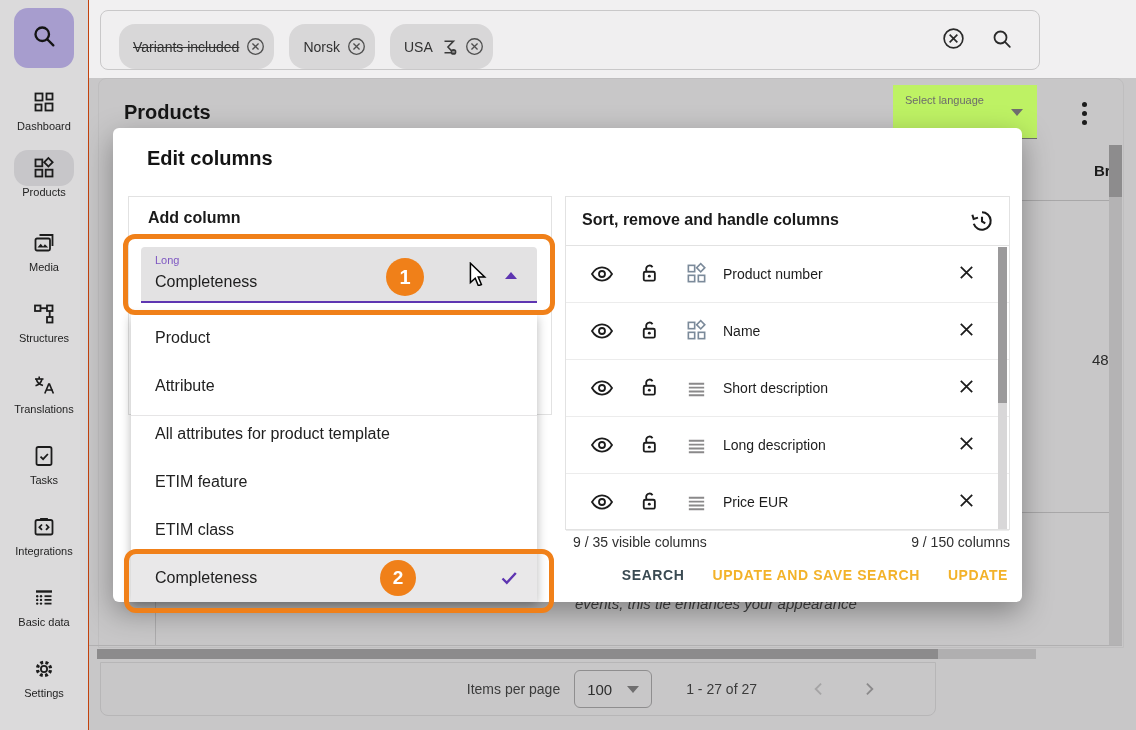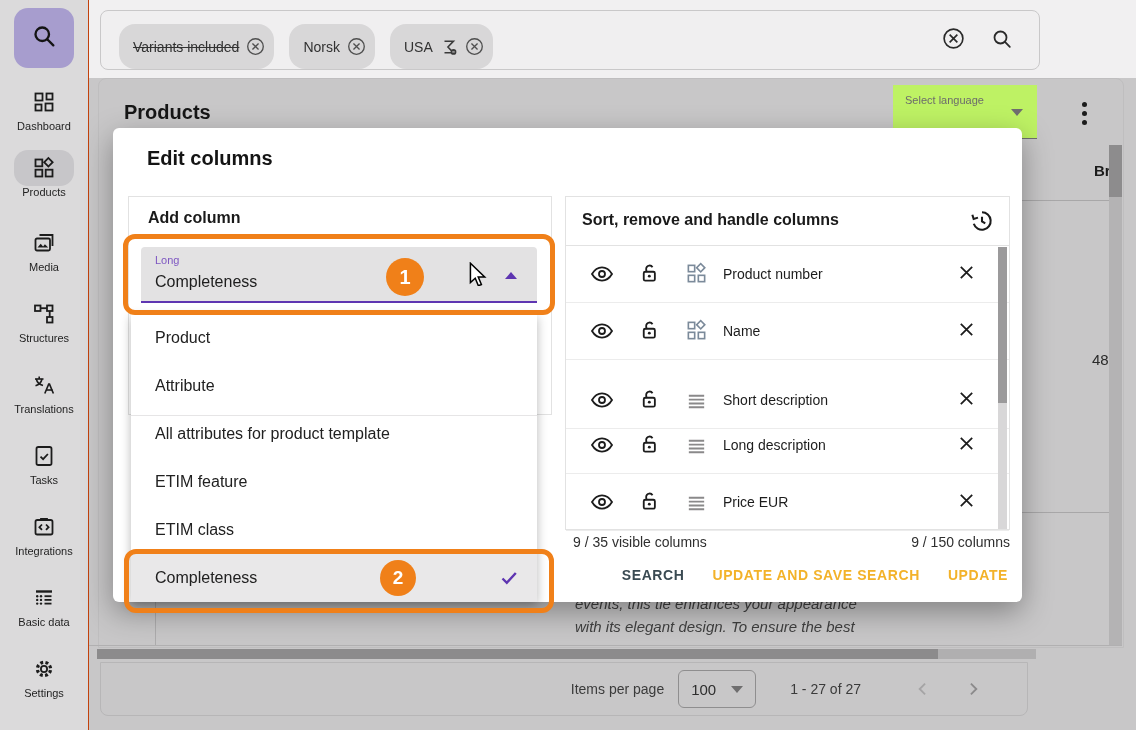--- a/index.html
+++ b/index.html
@@ -38,22 +38,22 @@
   .kebab i{position:absolute;left:3px;width:5px;height:5px;border-radius:50%;background:#1c1c1c;}
   .col-header{position:absolute;left:1006px;top:92px;font-size:15px;font-weight:bold;color:#1c1c1c;white-space:nowrap;}
   .hline{position:absolute;background:#a8a7a8;height:1px;}
   .vline{position:absolute;background:#adacad;width:1px;}
   .cell-48{position:absolute;left:1004px;top:281px;font-size:15px;color:#2a2a2a;}
   .snippet{position:absolute;left:487px;font-size:15px;font-style:italic;color:#404040;white-space:nowrap;}
   .v-scroll-track{position:absolute;left:1021px;top:75px;width:13px;height:500px;background:#b4b3b4;}
   .v-scroll-thumb{position:absolute;left:0;top:0;width:13px;height:52px;background:#8d8c8d;}
   .h-scroll-track{position:absolute;left:9px;top:579px;width:939px;height:10px;background:#b0afb0;}
   .h-scroll-thumb{position:absolute;left:0;top:0;width:841px;height:10px;background:#8c8b8c;}
-  .pager{position:absolute;left:12px;top:592px;width:928px;height:54px;border:1px solid #b7b6b7;border-radius:0 0 8px 8px;
-    display:flex;align-items:center;justify-content:flex-end;padding-right:44px;box-sizing:border-box;color:#3b3b3b;font-size:14px;}
+  .pager{position:absolute;left:12px;top:592px;width:836px;height:54px;border:1px solid #b7b6b7;border-radius:0 0 8px 8px;
+    display:flex;align-items:center;justify-content:flex-end;padding-right:56px;box-sizing:border-box;color:#3b3b3b;font-size:14px;}
   .ipp-box{margin-left:14px;width:78px;height:38px;border:1px solid #8f8e8f;border-radius:6px;display:flex;align-items:center;
     justify-content:space-between;padding:0 12px;box-sizing:border-box;cursor:pointer;font-size:15px;color:#2e2e2e;}
   .range{margin-left:34px;}
   .chev{margin-left:30px;display:flex;align-items:center;cursor:pointer;}
   .chev.first{margin-left:52px;}
 
   
   .modal{position:absolute;left:113px;top:128px;width:909px;height:474px;background:#fff;border-radius:6px;
     box-shadow:0 10px 30px rgba(0,0,0,.35);z-index:40;}
   .modal-title{position:absolute;left:34px;top:19px;font-size:20px;font-weight:bold;color:#141414;}
@@ -307,21 +307,20 @@
         <i style="top:13px;"></i>
         <i style="top:22px;"></i>
     </div>
 
     <div class="col-header">Bra</div>
     <div class="hline" style="left:934px;top:130px;width:88px;"></div>
     <div class="hline" style="left:934px;top:442px;width:88px;"></div>
     <div class="cell-48">48</div>
 
     <div class="snippet" style="top:525px;">events, this tie enhances your appearance</div>
-    <div class="snippet" style="top:548px;">with its elegant design. To ensure the best</div>
 
     <div class="hline" style="left:0;top:575px;width:1034px;background:#b1b0b1;"></div>
     <div class="vline" style="left:67px;top:532px;height:43px;"></div>
 
     <div class="v-scroll-track">
         <div class="v-scroll-thumb"></div>
       </div>
     <div class="h-scroll-track">
         <div class="h-scroll-thumb"></div>
       </div>
@@ -436,21 +435,21 @@
               <rect x="3.5" y="13.9" width="6.6" height="6.6"></rect>
               <rect x="13.9" y="13.9" width="6.6" height="6.6"></rect>
               <rect x="13.4" y="3" width="6" height="6" transform="rotate(45 16.4 6)"></rect>
             </svg></span>
         <span class="row-label">Name</span>
         <span class="row-icon" style="left:390px;"><svg width="21" height="21" viewBox="0 0 24 24" stroke="#1c1c1c" stroke-width="2">
               <path d="M5.5 5.5l13 13M18.5 5.5l-13 13"></path>
             </svg></span>
       </div>
 
-      <div class="panel-row" style="top:175px;">
+      <div class="panel-row" style="top:163px;">
         <span class="row-icon" style="left:24px;"><svg width="24" height="24" viewBox="0 0 24 24" fill="none" stroke="#1c1c1c" stroke-width="1.8">
               <path d="M2 12c2.6-4.4 6-6.6 10-6.6s7.4 2.2 10 6.6c-2.6 4.4-6 6.6-10 6.6S4.6 16.4 2 12z"></path>
               <circle cx="12" cy="12" r="3"></circle>
             </svg></span>
         <span class="row-icon" style="left:72px;"><svg width="23" height="23" viewBox="0 0 24 24" fill="none" stroke="#1c1c1c" stroke-width="1.9">
               <rect x="6" y="10.2" width="11.6" height="9.3" rx="1.6"></rect>
               <path d="M8.6 10.2V7.2c0-1.9 1.6-3.5 3.5-3.5 1.5 0 2.8.9 3.3 2.2" transform="rotate(-7 12 8)"></path>
               <circle cx="11.8" cy="14.8" r="1.5" fill="#1c1c1c" stroke="none"></circle>
             </svg></span>
         <span class="row-icon" style="left:119px;top:18px;"><svg width="23" height="23" viewBox="0 0 24 24" stroke="#8a898a" stroke-width="2">

